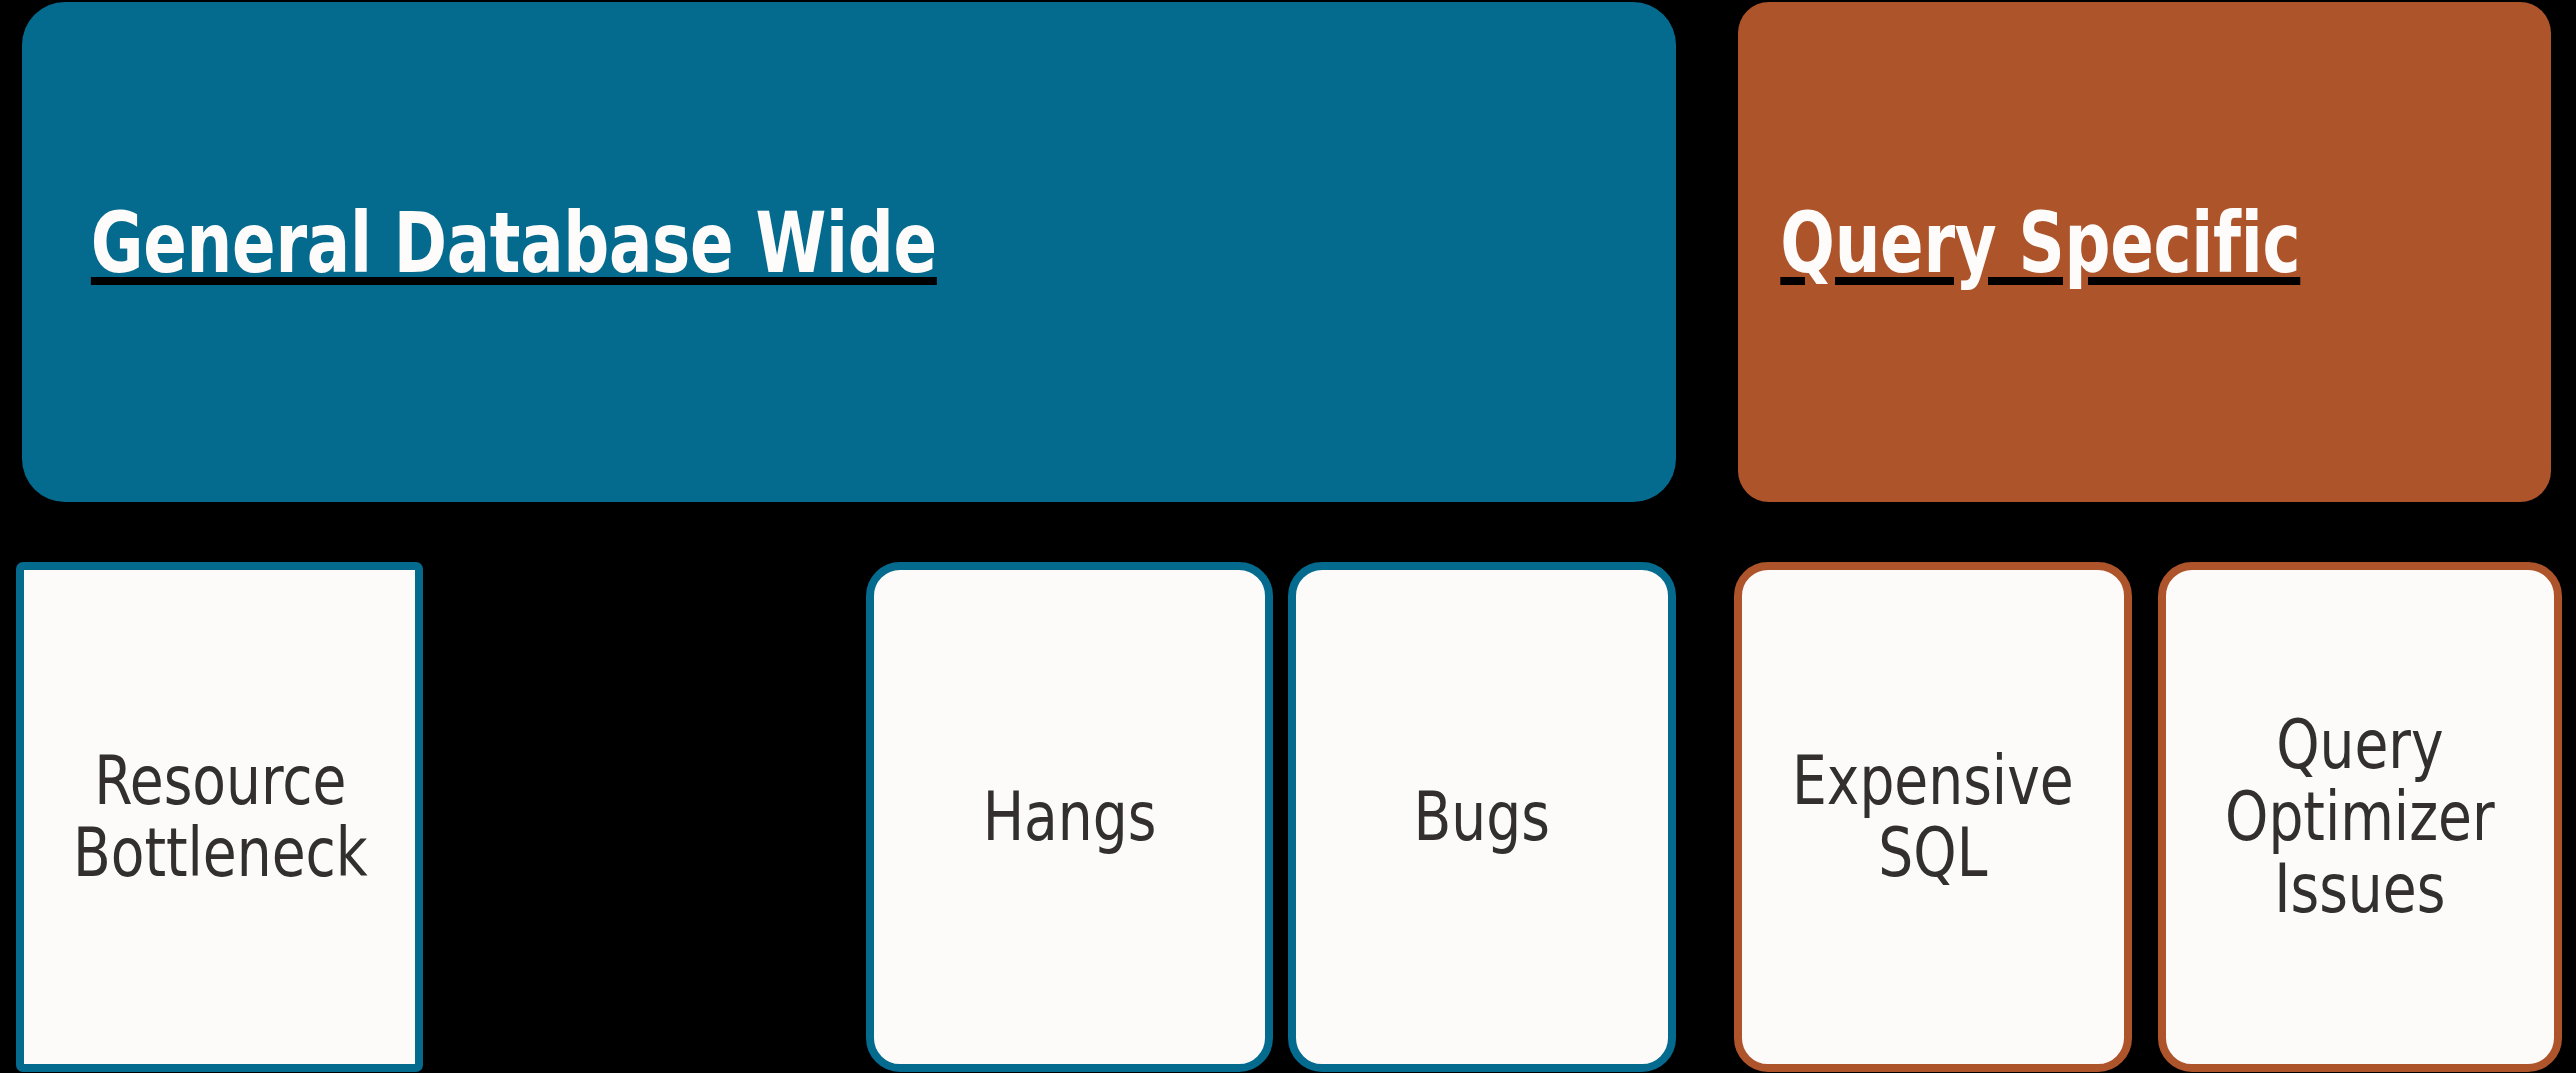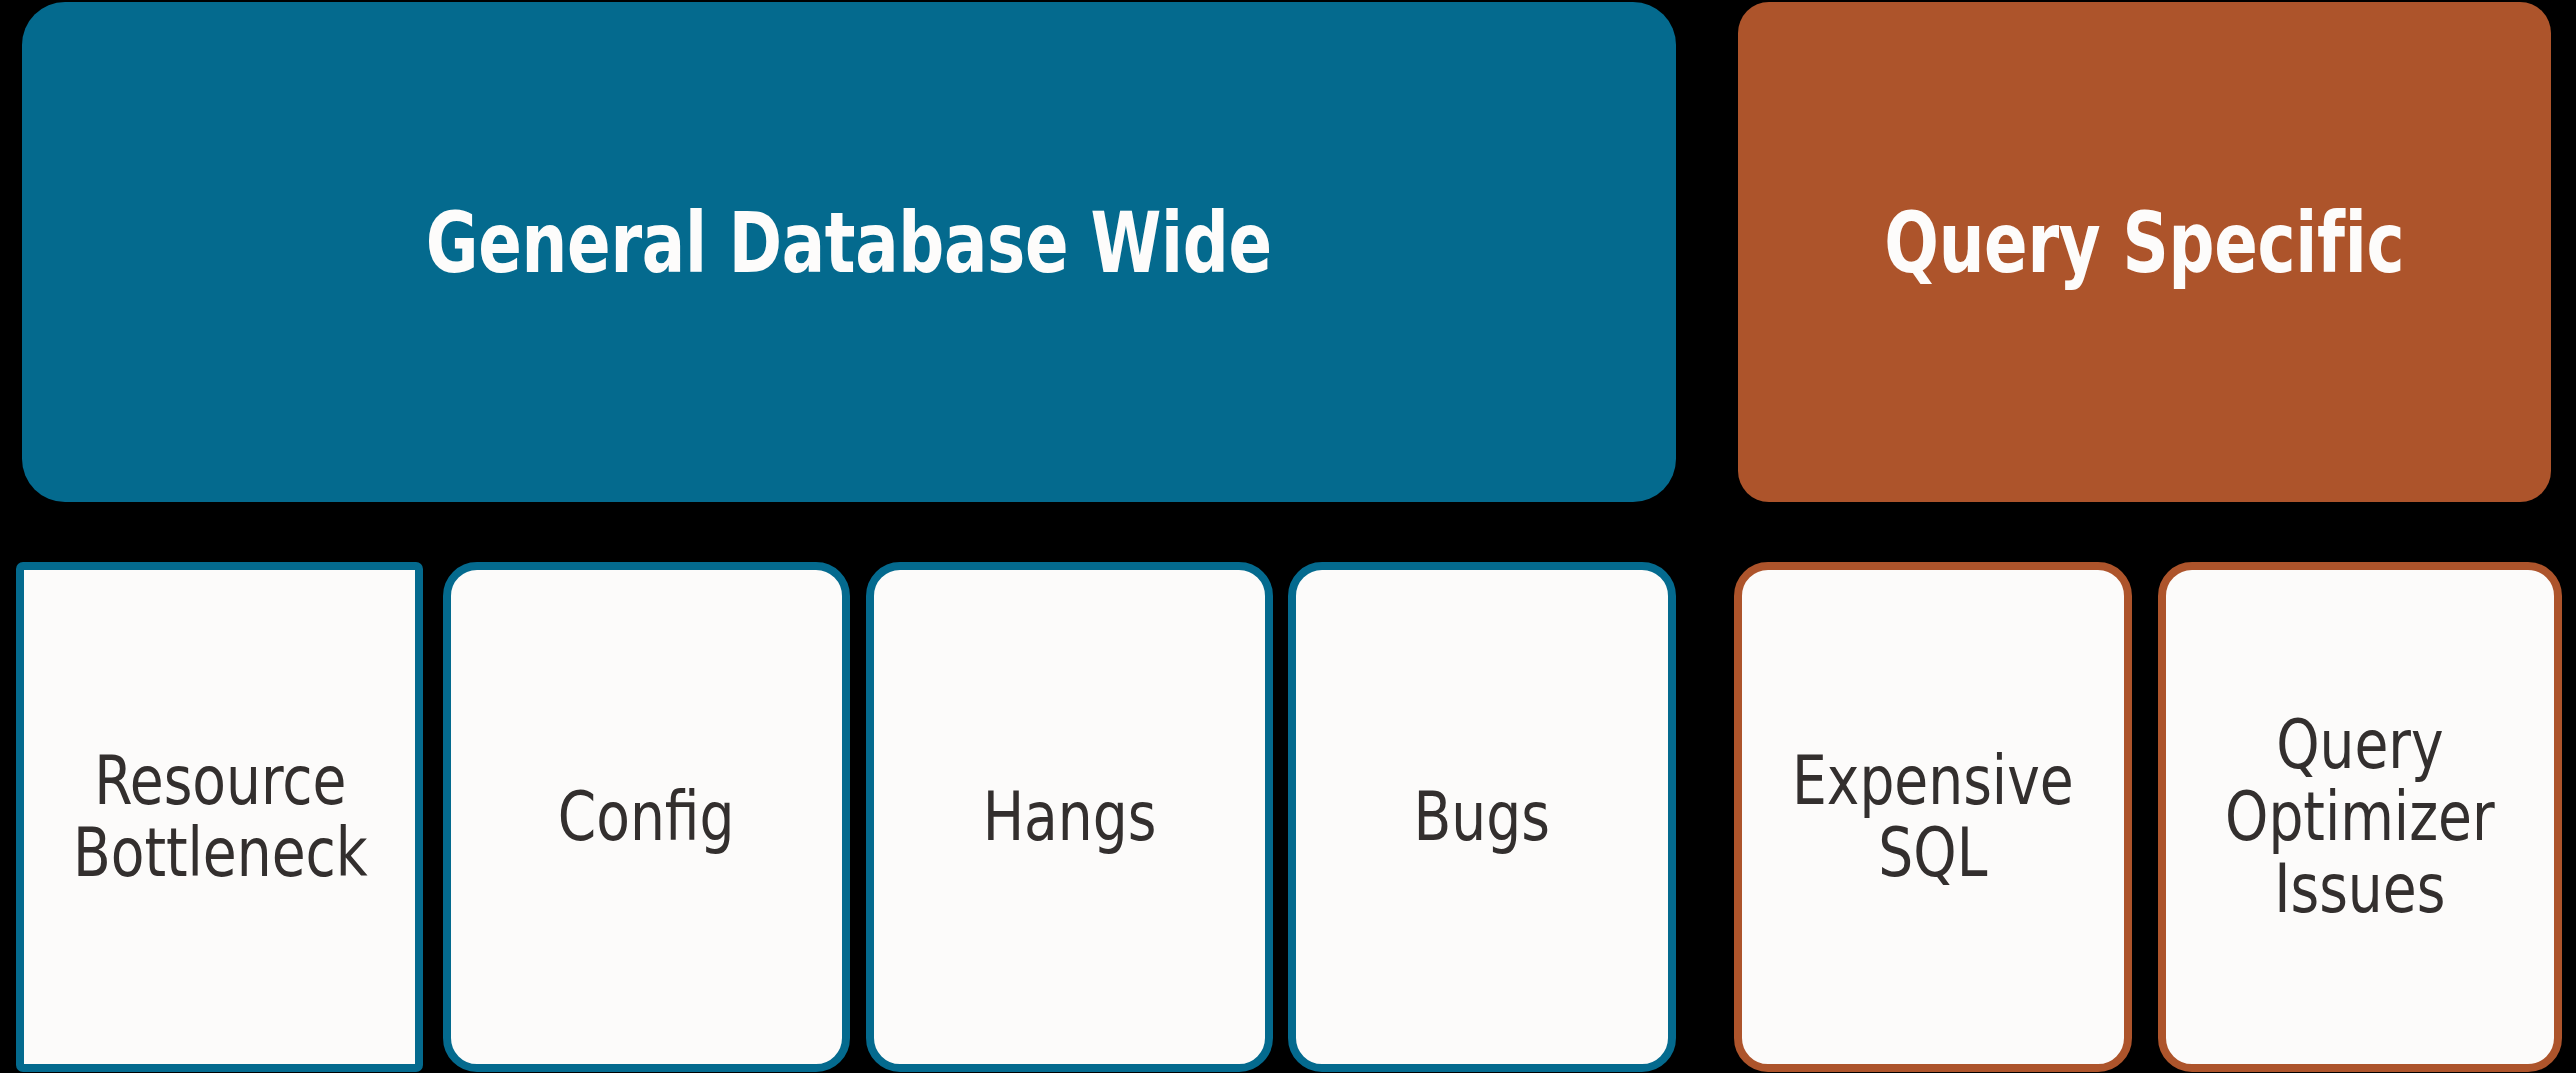--- a/index.html
+++ b/index.html
@@ -19,23 +19,24 @@
     height: 1073px;
     background: #000000;
   }
 
   
   .banner {
     position: absolute;
     border-radius: 43px;
     display: flex;
     align-items: center;
-    justify-content: center;
+    justify-content: flex-start;
     box-sizing: border-box;
     overflow: hidden;
+    text-decoration: underline;
   }
   .banner-label {
     font-size: 83px;
     font-weight: bold;
     color: #FDFCFB;
     letter-spacing: -0.3px;
     line-height: 1;
     text-align: center;
     white-space: nowrap;
     transform: scaleX(0.86);
@@ -100,23 +101,20 @@
   </div>
 
   <div class="banner" id="banner-query">
     <div class="banner-label">Query Specific</div>
   </div>
 
   <div class="card blue" style="left:16.4px; width:407px;border-radius:7px;">
     <div class="card-label">Resource Bottleneck</div>
   </div>
 
-  <div class="card blue" style="left:443px; width:407px;">
-    <div class="card-label">Config</div>
-  </div>
 
   <div class="card blue" style="left:866px; width:407px;">
     <div class="card-label">Hangs</div>
   </div>
 
   <div class="card brown" style="left:1734px; width:398px;">
     <div class="card-label">Expensive SQL</div>
   </div>
 
   <div class="card blue" style="left:1288px; width:388px;">

